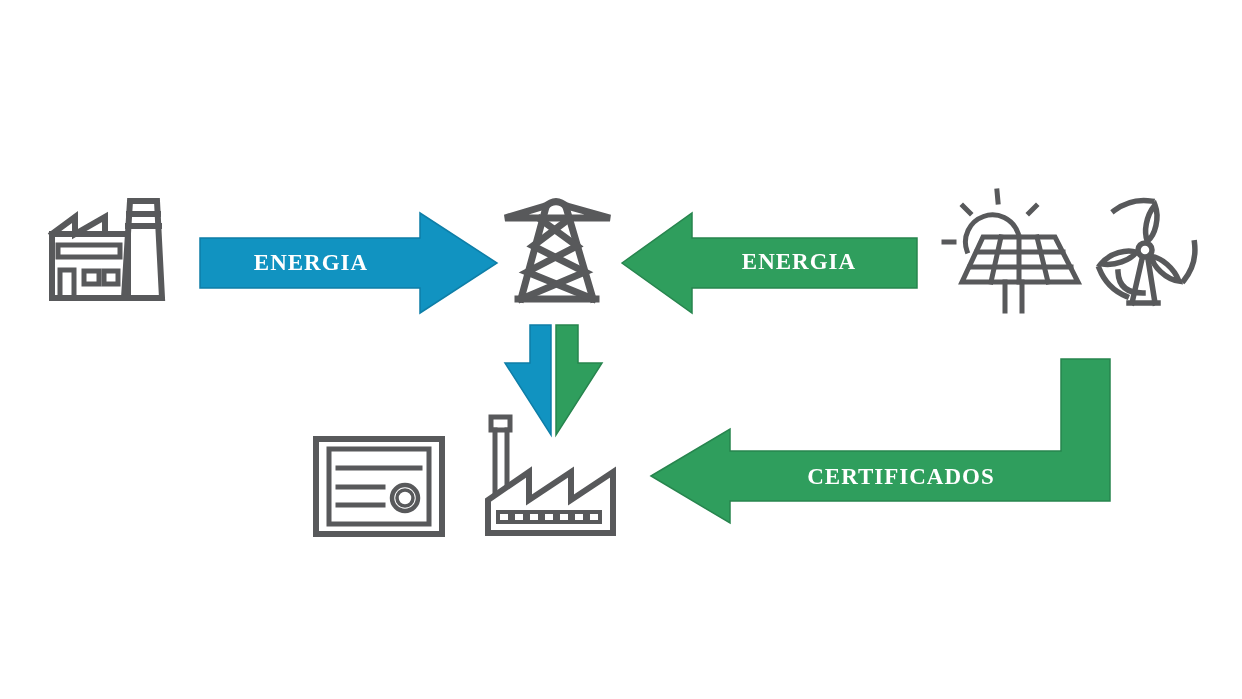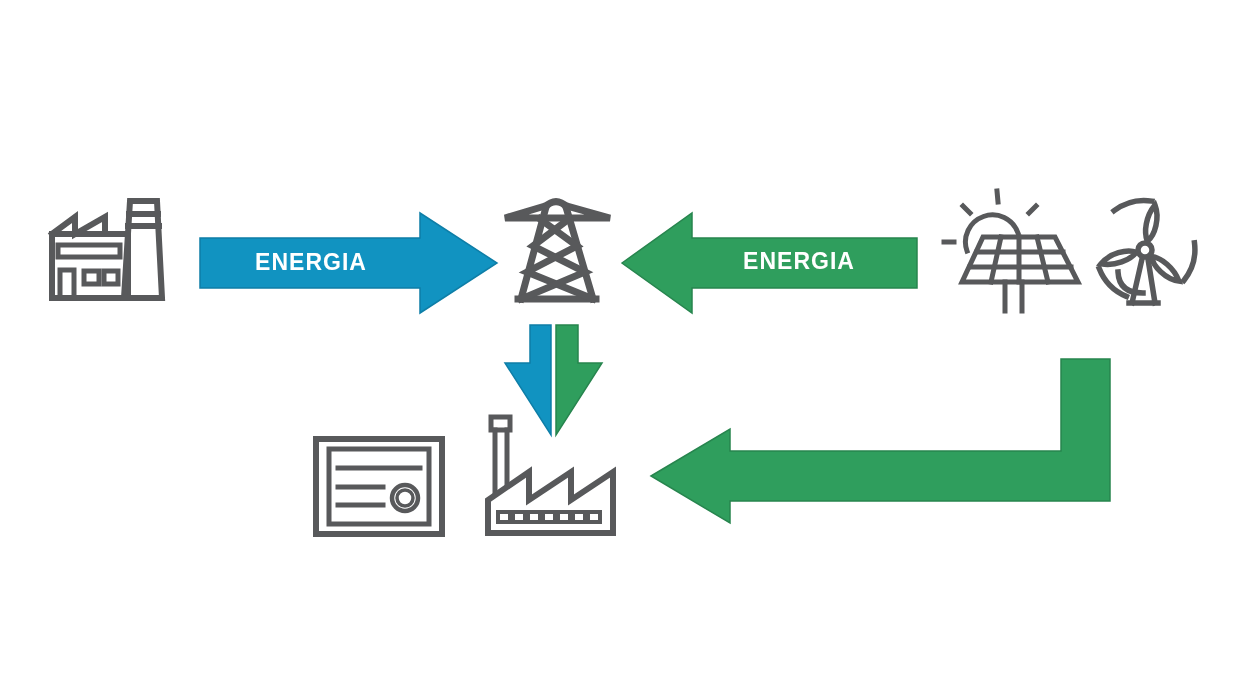--- a/index.html
+++ b/index.html
@@ -8,21 +8,21 @@
     --energy-blue-edge:#0e7ea7;
     --energy-green:#2f9e5d;
     --energy-green-edge:#27854e;
     --icon-gray:#58595b;
     --label-text:#ffffff;
   }
   html,body{margin:0;padding:0;background:var(--background);}
   .stage{
     position:relative;width:1242px;height:627px;overflow:hidden;
     background:var(--background);
-    font-family:Liberation Sans, sans-serif;
+    font-family:Liberation Serif, serif;
   }
   .abs{position:absolute;}
   svg{display:block;overflow:visible;}
   .ic{stroke:var(--icon-gray);fill:none;stroke-linecap:square;stroke-linejoin:miter;}
   .fill-blue{fill:var(--energy-blue);stroke:var(--energy-blue-edge);stroke-width:1.5;}
   .fill-green{fill:var(--energy-green);stroke:var(--energy-green-edge);stroke-width:1.5;}
   .arrow-label{
     position:absolute;transform:translate(-50%,-50%);
     color:var(--label-text);font-weight:bold;font-size:23px;
     letter-spacing:1px;white-space:nowrap;line-height:1;
@@ -126,14 +126,15 @@
       <rect x="58" y="99" width="12" height="10"></rect>
       <rect x="73" y="99" width="12" height="10"></rect>
       <rect x="88" y="99" width="12" height="10"></rect>
       <rect x="103" y="99" width="12" height="10"></rect>
     </g>
   </svg>
 
   <svg class="abs" style="left:648px;top:356px" width="466" height="170" viewBox="0 0 466 170">
     <path class="fill-green" d="M3,120 L82,73 V95 H413 V3 H462 V145 H82 V167 Z"></path>
   </svg>
+  <div class="arrow-label" style="left:901px;top:476px">CERTIFICADOS</div>
 
 </div>
 
 </body></html>

